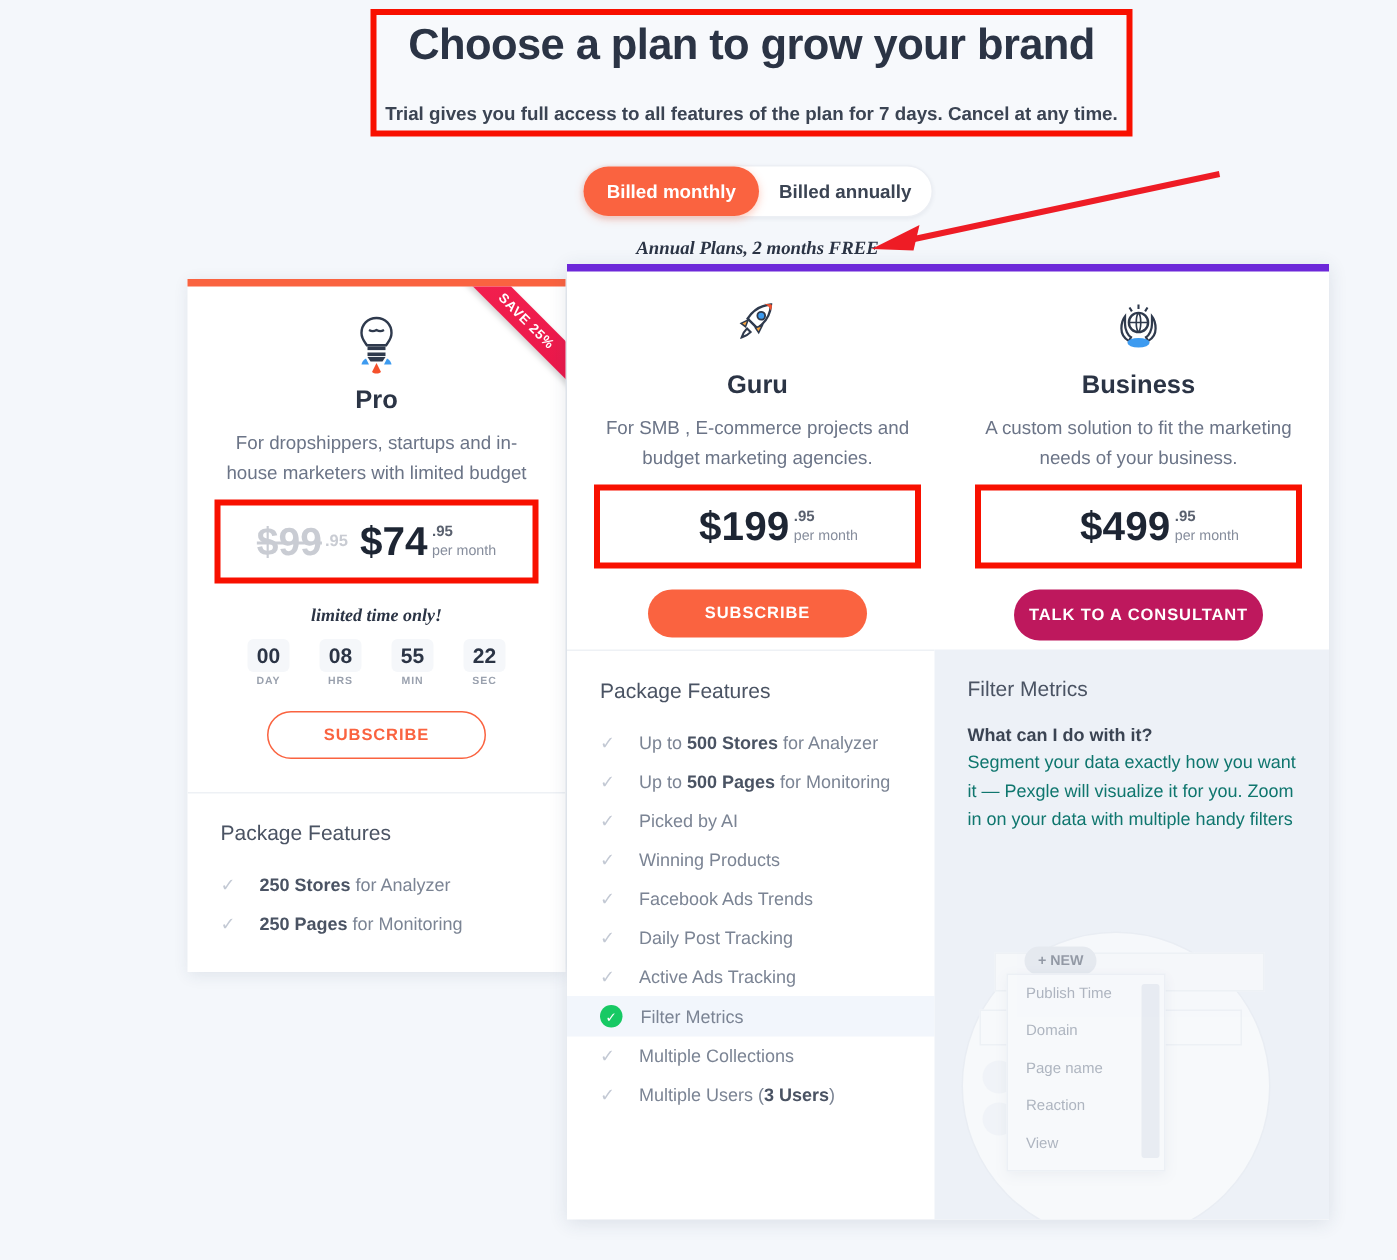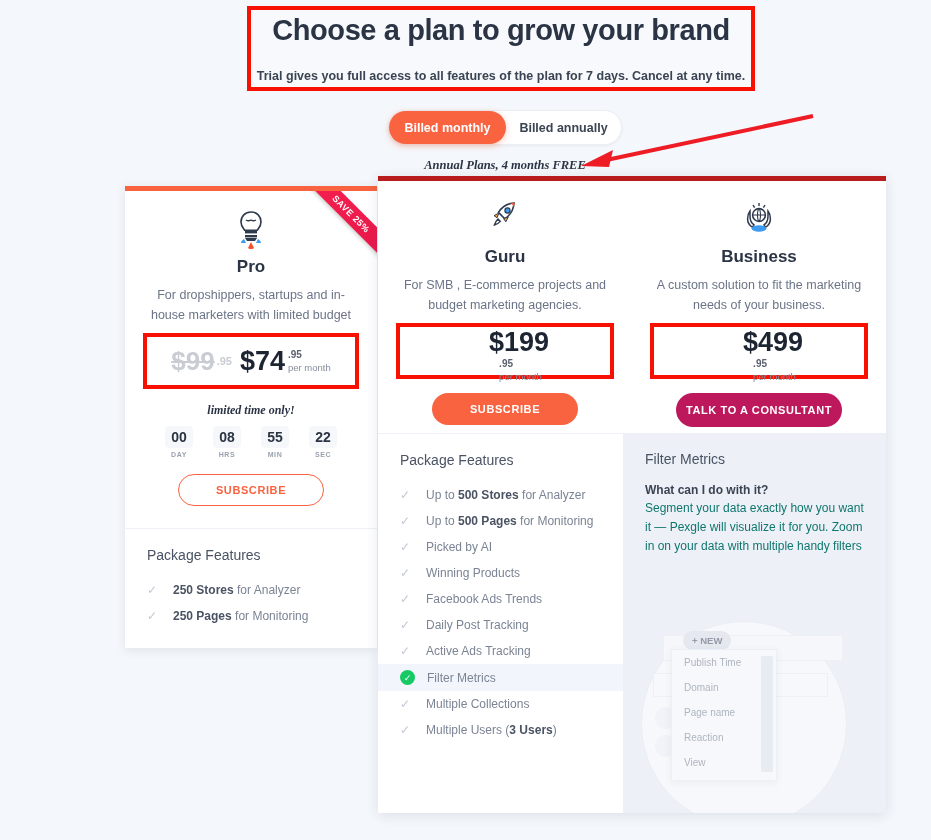--- a/index.html
+++ b/index.html
@@ -190,21 +190,21 @@
     font-size: 9px; display: flex; align-items: center; justify-content: center;
   }
   .feat-row b { color: #4a5363; }
 
   
   .big-panel {
     position: absolute;
     left: 378px; top: 176px;
     width: 508px; height: 637px;
     background: #ffffff;
-    border-top: 5px solid #b91c1c;
+    border-top: 5px solid #6d28d9;
     box-shadow: 0 2px 12px rgba(40,55,90,.12);
     overflow: hidden;
   }
   .panel-top { display: flex; height: 252px; }
   .panel-col { width: 254px; position: relative; }
   .panel-bottom { display: flex; height: 380px; }
   .col-features { width: 245px; border-top: 1px solid #eef1f5; }
   .col-info {
     width: 263px;
     background: #edf1f7;
@@ -222,21 +222,21 @@
   }
   .btn-dark {
     display: block; margin: 14px auto 0;
     width: 166px; height: 34px;
     border: none; border-radius: 17px;
     background: #be185d; color: #fff;
     font-size: 11px; font-weight: bold; letter-spacing: .6px;
     cursor: pointer;
     font-family: "Liberation Sans", sans-serif;
   }
-  .price-box.plain { justify-content: space-between; padding-left: 28px; flex-direction: column; }
+  .price-box.plain { justify-content: center; padding-left: 28px; }
 
   .info-title { font-size: 14px; color: #4a5363; margin: 18px 0 0 22px; }
   .info-q { font-size: 12px; font-weight: bold; color: #3b4453; margin: 16px 0 0 22px; }
   .info-p { font-size: 12px; color: #0f766e; line-height: 19px; margin: 2px 22px 0; }
 
   
   .illus {
     position: absolute;
     left: 18px; top: 188px;
     width: 226px; height: 190px;
@@ -292,21 +292,21 @@
 
 <div class="header-box">
   <div class="page-title">Choose a plan to grow your brand</div>
   <div class="page-sub">Trial gives you full access to all features of the plan for 7 days. Cancel at any time.</div>
 </div>
 
 <div class="toggle-wrap">
   <div class="toggle-opt active">Billed monthly</div>
   <div class="toggle-opt inactive">Billed annually</div>
 </div>
-<div class="annual-note">Annual Plans, 4 months FREE</div>
+<div class="annual-note">Annual Plans, 2 months FREE</div>
 
 <svg class="arrow-svg" viewBox="0 0 245 65">
   <line x1="238" y1="6" x2="22" y2="52" stroke="#ee1c25" stroke-width="4"></line>
   <polygon points="6,56 38,40 34,57" fill="#ee1c25"></polygon>
 </svg>
 
 <div class="pro-card">
   <div class="ribbon">SAVE 25%</div>
 
   <div class="plan-icon">

